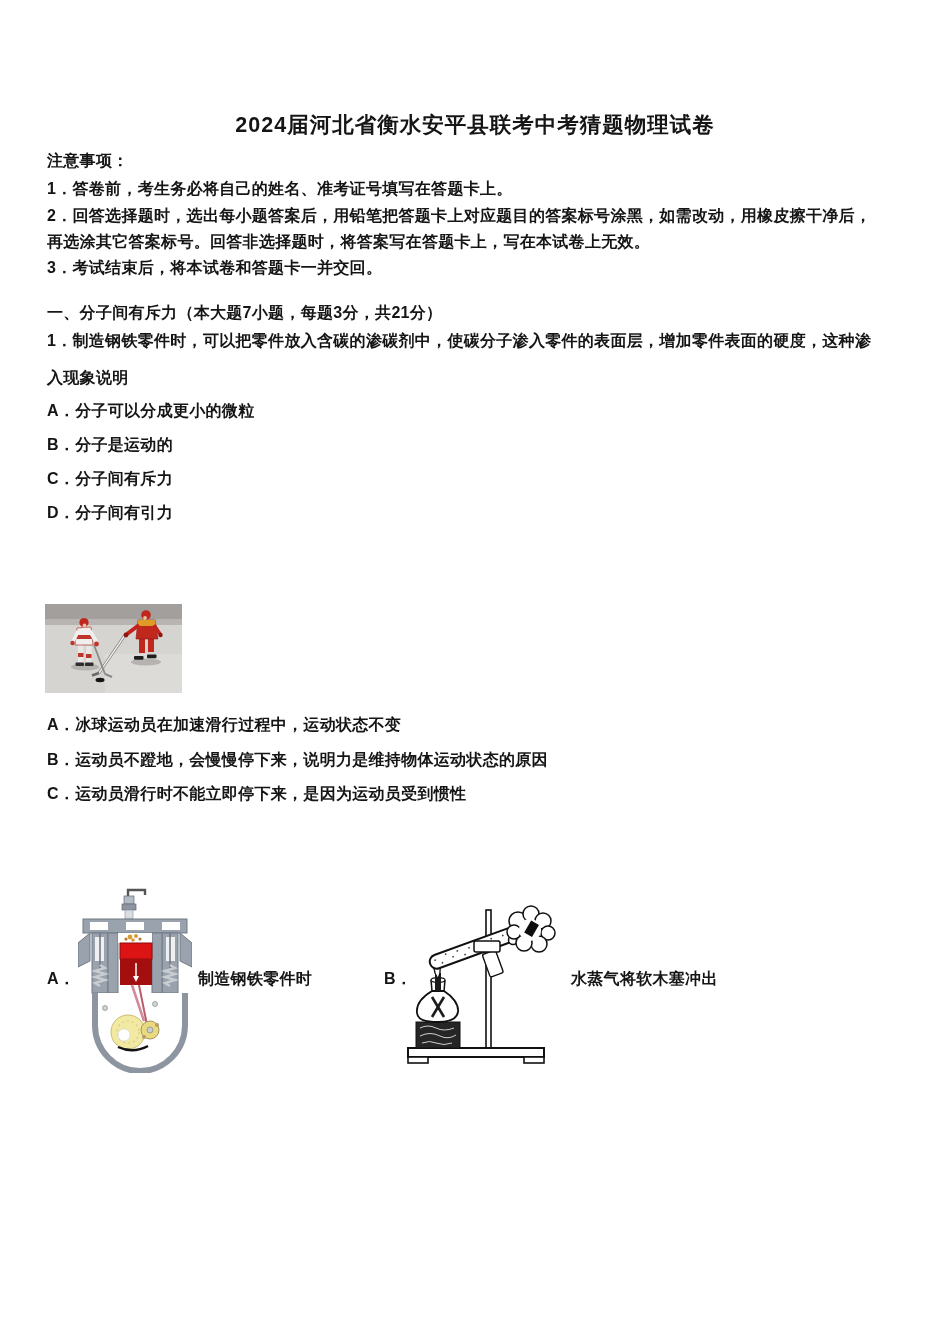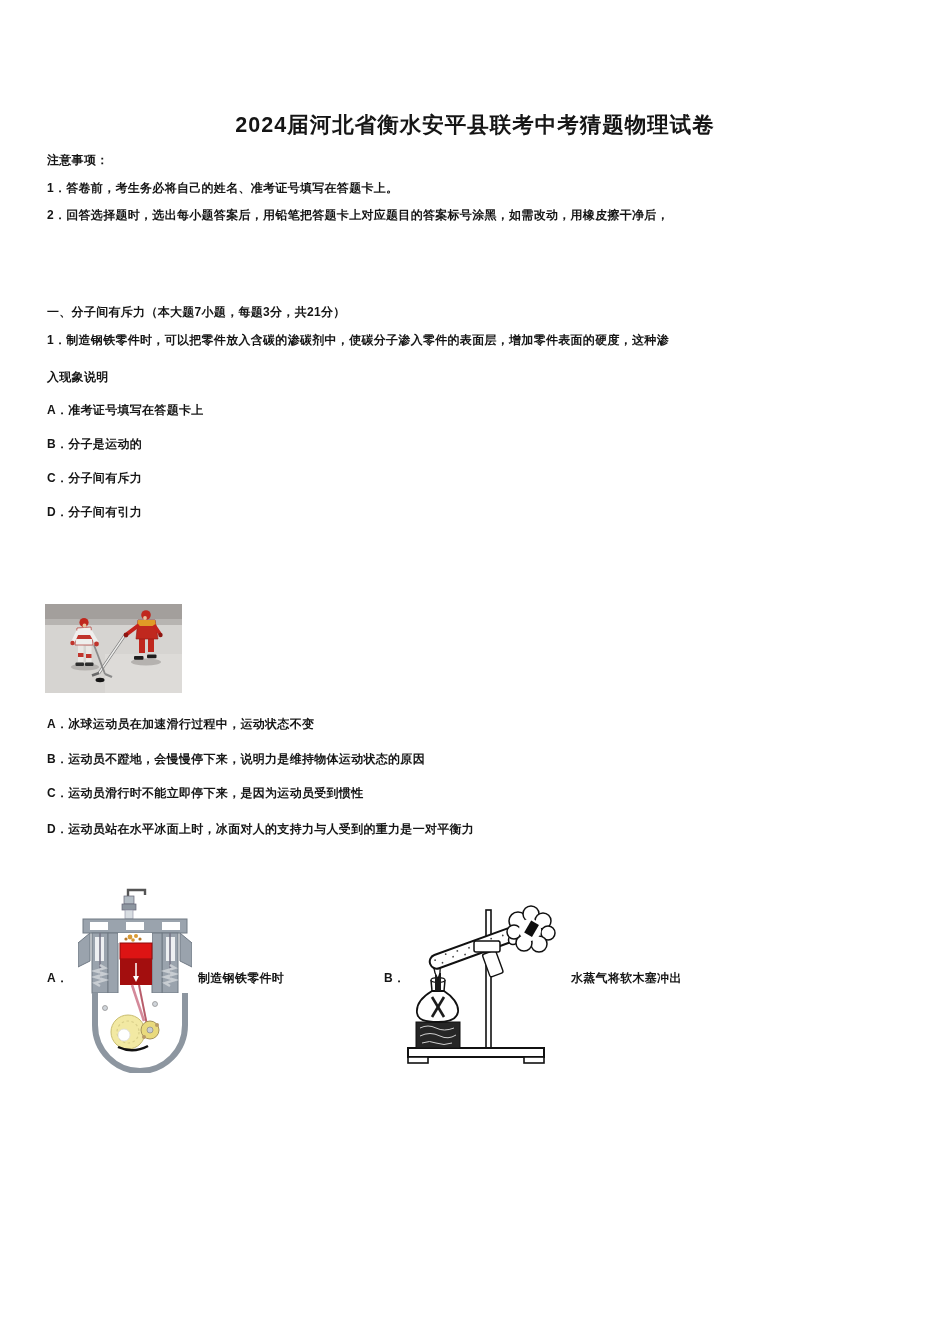--- a/index.html
+++ b/index.html
@@ -16,21 +16,21 @@
   .page{
     position:relative;width:950px;height:1344px;background:#ffffff;
     font-family:"Liberation Sans","DejaVu Sans",sans-serif;
     font-weight:700;color:var(--ink);overflow:hidden;
   }
   .title{
     position:absolute;top:110px;left:0;width:100%;text-align:center;
     font-size:21.5px;letter-spacing:1px;white-space:nowrap;
   }
   .ln{
-    position:absolute;left:47px;font-size:12px;line-height:19px;
+    position:absolute;left:47px;font-size:16px;line-height:19px;
     letter-spacing:0.3px;white-space:nowrap;
   }
   .fig{position:absolute;}
   svg{display:block;}
   .engine-red{fill:var(--engine-red);}
   .engine-red-dark{fill:var(--engine-red-dark);}
   .engine-gray{fill:var(--engine-gray);stroke:#707a84;stroke-width:1;}
   .flywheel{fill:var(--flywheel-yellow);}
   .jersey-red{fill:var(--jersey-red);}
   .jersey-yellow{fill:var(--jersey-yellow);}
@@ -38,26 +38,28 @@
 </head>
 <body>
 
 <div class="page">
 
   <div class="title">2024届河北省衡水安平县联考中考猜题物理试卷</div>
 
   <div class="ln" style="top:151px">注意事项：</div>
   <div class="ln" style="top:179px">1．答卷前，考生务必将自己的姓名、准考证号填写在答题卡上。</div>
   <div class="ln" style="top:206px">2．回答选择题时，选出每小题答案后，用铅笔把答题卡上对应题目的答案标号涂黑，如需改动，用橡皮擦干净后，</div>
+  <div class="ln" style="top:232px">再选涂其它答案标号。回答非选择题时，将答案写在答题卡上，写在本试卷上无效。</div>
+  <div class="ln" style="top:258px">3．考试结束后，将本试卷和答题卡一并交回。</div>
 
   <div class="ln" style="top:303px">一、分子间有斥力（本大题7小题，每题3分，共21分）</div>
 
   <div class="ln" style="top:331px">1．制造钢铁零件时，可以把零件放入含碳的渗碳剂中，使碳分子渗入零件的表面层，增加零件表面的硬度，这种渗</div>
   <div class="ln" style="top:368px">入现象说明</div>
-  <div class="ln" style="top:401px">A．准考证号填写在答题卡上</div>
+  <div class="ln" style="top:401px">A．分子可以分成更小的微粒</div>
   <div class="ln" style="top:435px">B．分子是运动的</div>
   <div class="ln" style="top:469px">C．分子间有斥力</div>
   <div class="ln" style="top:503px">D．分子间有引力</div>
 
 
   <div class="fig" style="left:45px;top:604px;width:137px;height:89px">
     <svg width="137" height="89" viewBox="0 0 137 89">
       <rect width="137" height="89" fill="#cbc9c6"></rect>
       <rect width="137" height="15" fill="#a39f9c"></rect>
       <rect y="15" width="137" height="6" fill="#b7b4b1"></rect>
@@ -102,21 +104,20 @@
         <circle cx="39" cy="18.5" r="4.6" class="jersey-red"></circle>
         <circle cx="39.5" cy="21.5" r="1.9" fill="#e8c49e"></circle>
       </g>
       <ellipse cx="55" cy="76" rx="4.5" ry="2.2" fill="#141414"></ellipse>
     </svg>
   </div>
 
   <div class="ln" style="top:715px">A．冰球运动员在加速滑行过程中，运动状态不变</div>
   <div class="ln" style="top:750px">B．运动员不蹬地，会慢慢停下来，说明力是维持物体运动状态的原因</div>
   <div class="ln" style="top:784px">C．运动员滑行时不能立即停下来，是因为运动员受到惯性</div>
-  <div class="ln" style="top:820px">D．运动员站在水平冰面上时，冰面对人的支持力与人受到的重力是一对平衡力</div>
 
 
   <div class="fig" style="left:78px;top:887px;width:114px;height:186px">
     <svg width="114" height="186" viewBox="0 0 114 186">
 
       <g>
         <path d="M50,10 L50,3 L67,3 L67,8" fill="none" stroke="#555" stroke-width="2.4"></path>
         <rect x="46" y="9" width="10" height="8" fill="#b3bcc4" stroke="#667" stroke-width="0.7"></rect>
         <rect x="44" y="17" width="14" height="6" fill="#8d96a0" stroke="#667" stroke-width="0.7"></rect>
         <rect x="47" y="23" width="8" height="9" fill="#d8dde2" stroke="#99a" stroke-width="0.7"></rect>

